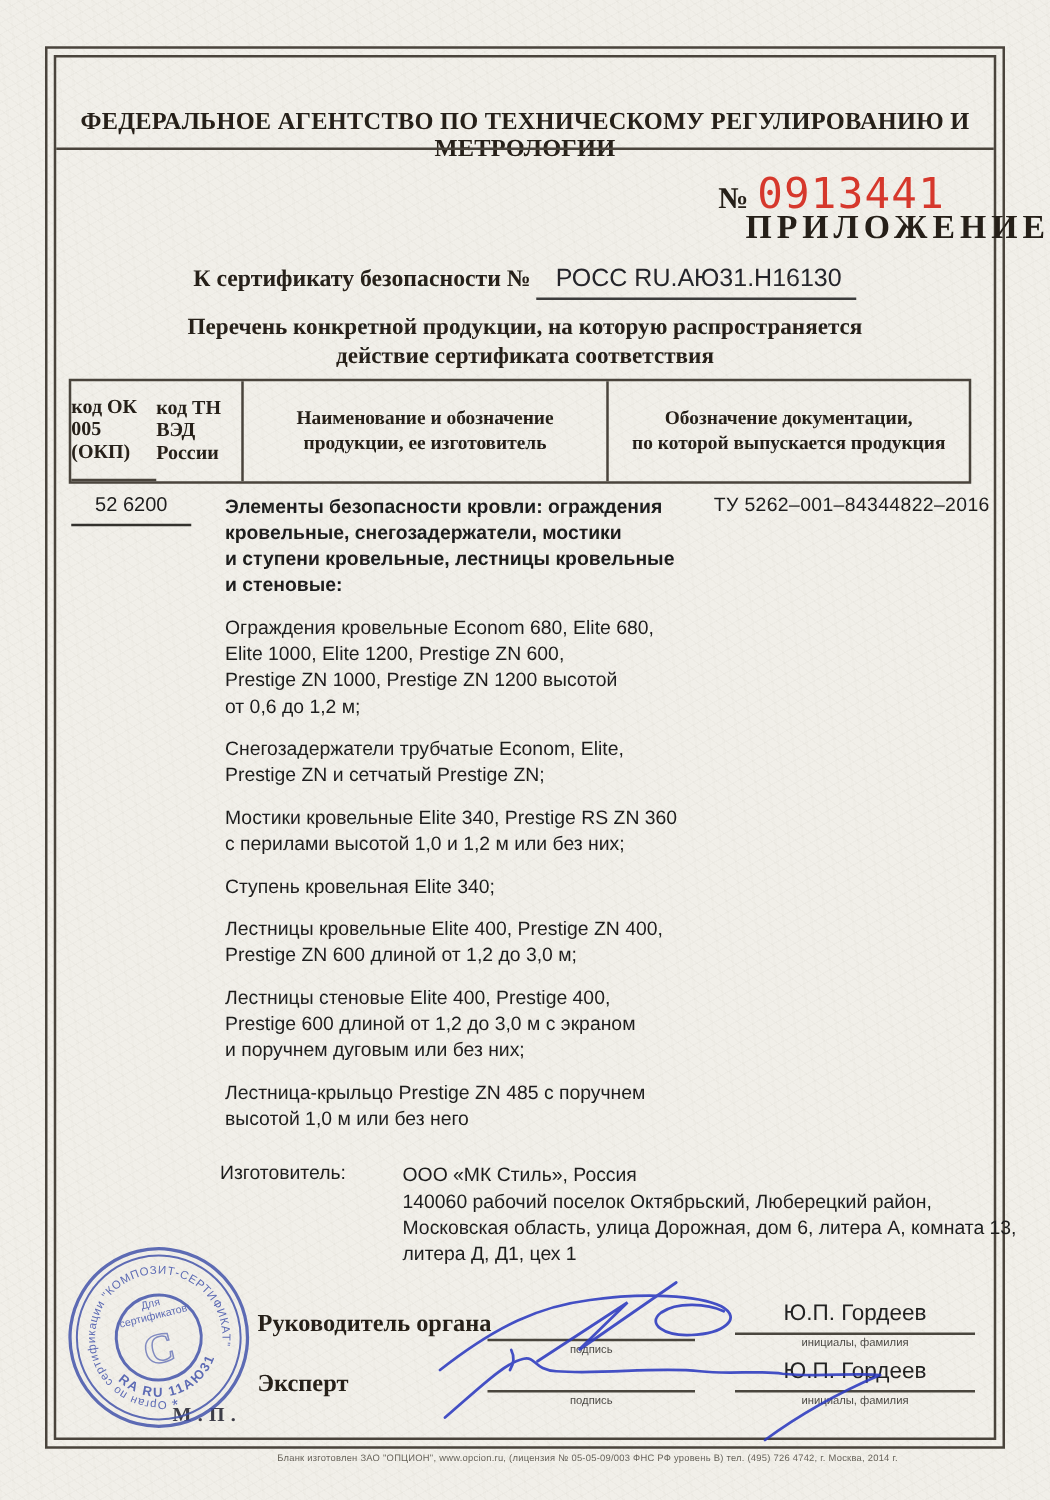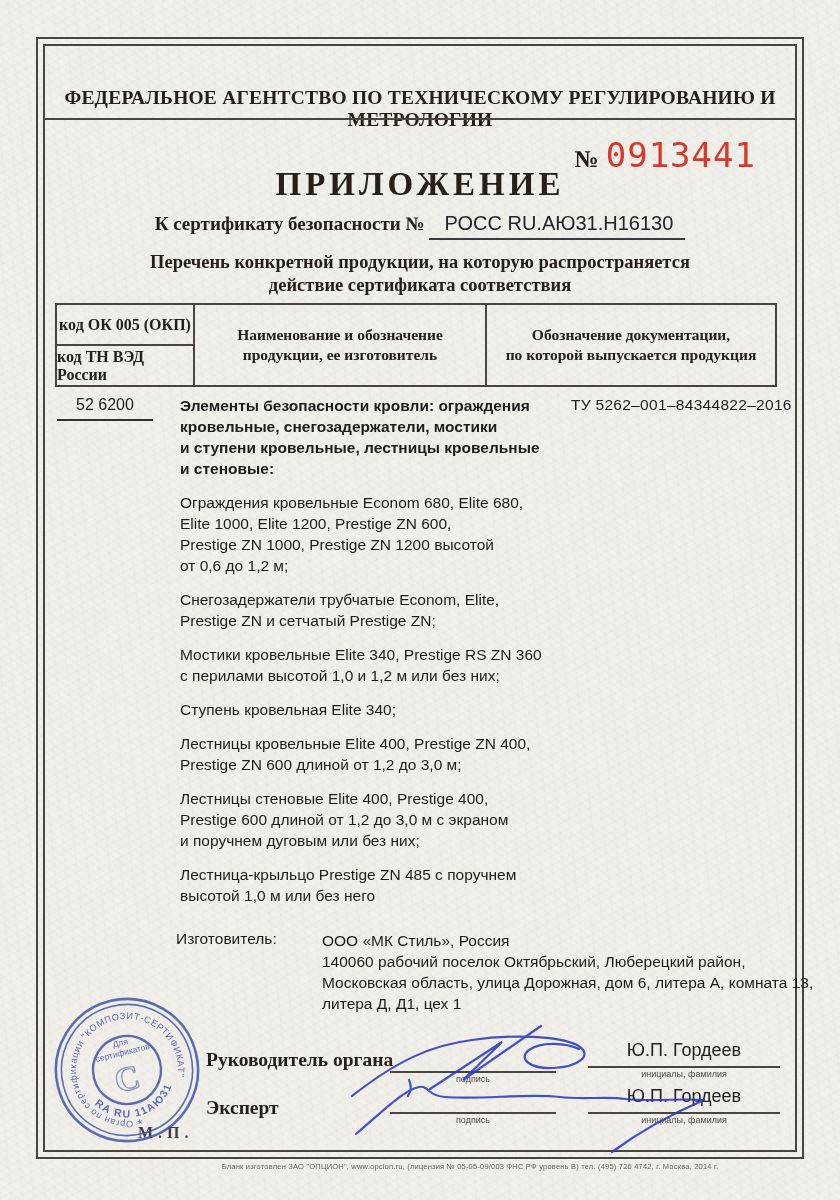--- a/index.html
+++ b/index.html
@@ -19,33 +19,33 @@
 
   .doc-header-title{left:0;top:52px;width:100%;text-align:center;
     font-weight:bold;font-size:27px;line-height:30px;letter-spacing:3px;}
   .doc-header-sub{left:0;top:87px;width:100%;text-align:center;
     font-weight:bold;font-size:19.5px;line-height:22px;letter-spacing:0.2px;}
 
   .number-row{top:135px;right:84px;display:flex;align-items:baseline;gap:7px;}
   .number-label{font-weight:bold;font-size:24px;}
   .number-value{font-family:"DejaVu Sans Mono",monospace;font-size:34px;letter-spacing:1px;color:#d6382c;}
 
-  .doc-title{left:0;top:166px;width:100%;text-align:center;
-    font-weight:bold;font-size:33px;letter-spacing:4px;}
+  .doc-title{left:0;top:166px;width:100%;text-align:right;
+    font-weight:bold;font-size:27px;letter-spacing:4px;}
 
   .cert-line{left:0;top:212px;width:100%;text-align:center;}
   .cert-label{font-weight:bold;font-size:19px;}
   .cert-value{display:inline-block;font-family:"Liberation Sans",sans-serif;font-size:20px;
     color:#24242a;border-bottom:2px solid #3c3c3c;padding:0 12px 3px 16px;margin-left:4px;}
 
   .subheading{left:0;top:251px;width:100%;text-align:center;white-space:pre-line;
     font-weight:bold;font-size:18.5px;line-height:23px;}
 
   .spec-table{left:55px;top:303px;width:718px;height:80px;display:flex;border:2px solid #4a443c;}
-  .st-col1{width:136px;border-right:2px solid #4a443c;display:flex;flex-direction:column;}
+  .st-col1{width:136px;border-right:2px solid #4a443c;display:flex;flex-direction:row;}
   .st-c1a,.st-c1b{flex:1;display:flex;align-items:center;justify-content:center;
     font-family:"Liberation Serif",serif;font-weight:bold;font-size:16px;color:#262019;}
   .st-c1a{border-bottom:2px solid #4a443c;}
   .st-col2{width:290px;border-right:2px solid #4a443c;}
   .st-col3{flex:1;}
   .st-col2,.st-col3{display:flex;align-items:center;justify-content:center;text-align:center;
     white-space:pre-line;font-family:"Liberation Serif",serif;font-weight:bold;
     font-size:15.5px;line-height:20px;color:#262019;}
 
   .code-cell{left:57px;top:396px;width:96px;text-align:center;font-size:16px;

